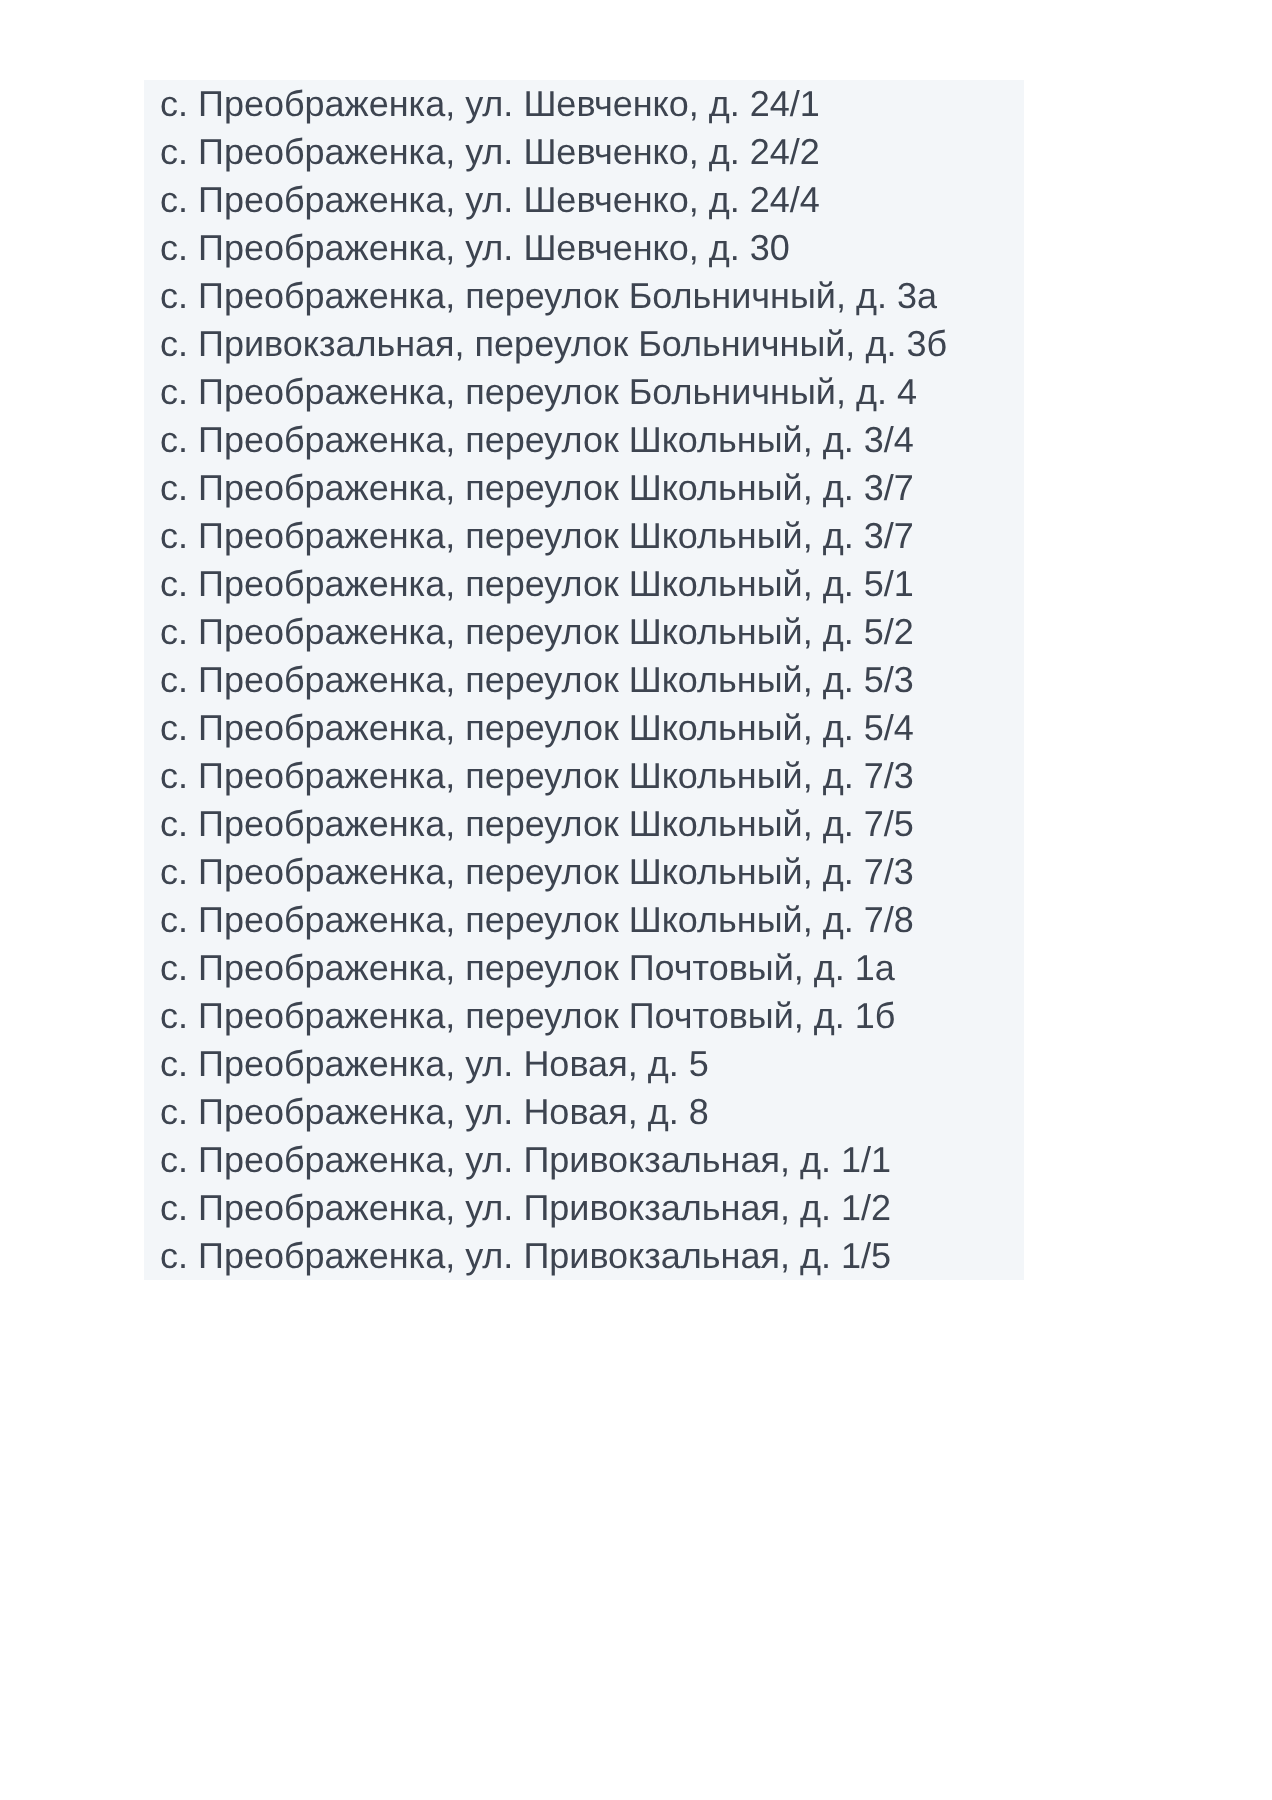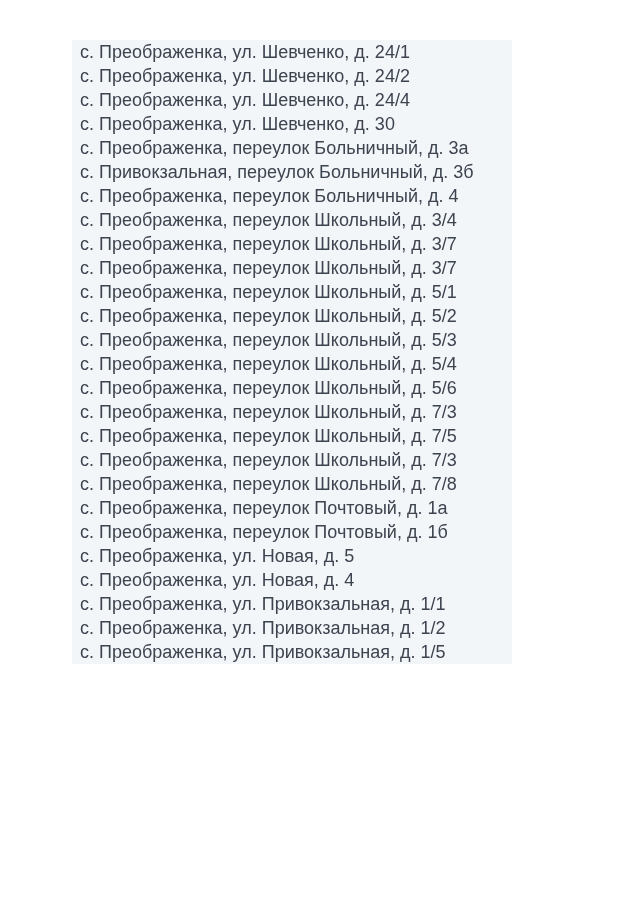--- a/index.html
+++ b/index.html
@@ -43,25 +43,24 @@
     <div class="row">с. Преображенка, переулок Больничный, д. 3а</div>
     <div class="row">с. Привокзальная, переулок Больничный, д. 3б</div>
     <div class="row">с. Преображенка, переулок Больничный, д. 4</div>
     <div class="row">с. Преображенка, переулок Школьный, д. 3/4</div>
     <div class="row">с. Преображенка, переулок Школьный, д. 3/7</div>
     <div class="row">с. Преображенка, переулок Школьный, д. 3/7</div>
     <div class="row">с. Преображенка, переулок Школьный, д. 5/1</div>
     <div class="row">с. Преображенка, переулок Школьный, д. 5/2</div>
     <div class="row">с. Преображенка, переулок Школьный, д. 5/3</div>
     <div class="row">с. Преображенка, переулок Школьный, д. 5/4</div>
-    <div class="row">с. Преображенка, переулок Школьный, д. 5/6</div>
     <div class="row">с. Преображенка, переулок Школьный, д. 7/3</div>
     <div class="row">с. Преображенка, переулок Школьный, д. 7/5</div>
     <div class="row">с. Преображенка, переулок Школьный, д. 7/3</div>
     <div class="row">с. Преображенка, переулок Школьный, д. 7/8</div>
     <div class="row">с. Преображенка, переулок Почтовый, д. 1а</div>
     <div class="row">с. Преображенка, переулок Почтовый, д. 1б</div>
     <div class="row">с. Преображенка, ул. Новая, д. 5</div>
-    <div class="row">с. Преображенка, ул. Новая, д. 4</div>
+    <div class="row">с. Преображенка, ул. Новая, д. 8</div>
     <div class="row">с. Преображенка, ул. Привокзальная, д. 1/1</div>
     <div class="row">с. Преображенка, ул. Привокзальная, д. 1/2</div>
     <div class="row">с. Преображенка, ул. Привокзальная, д. 1/5</div>
   </div>
 
 </body></html>

